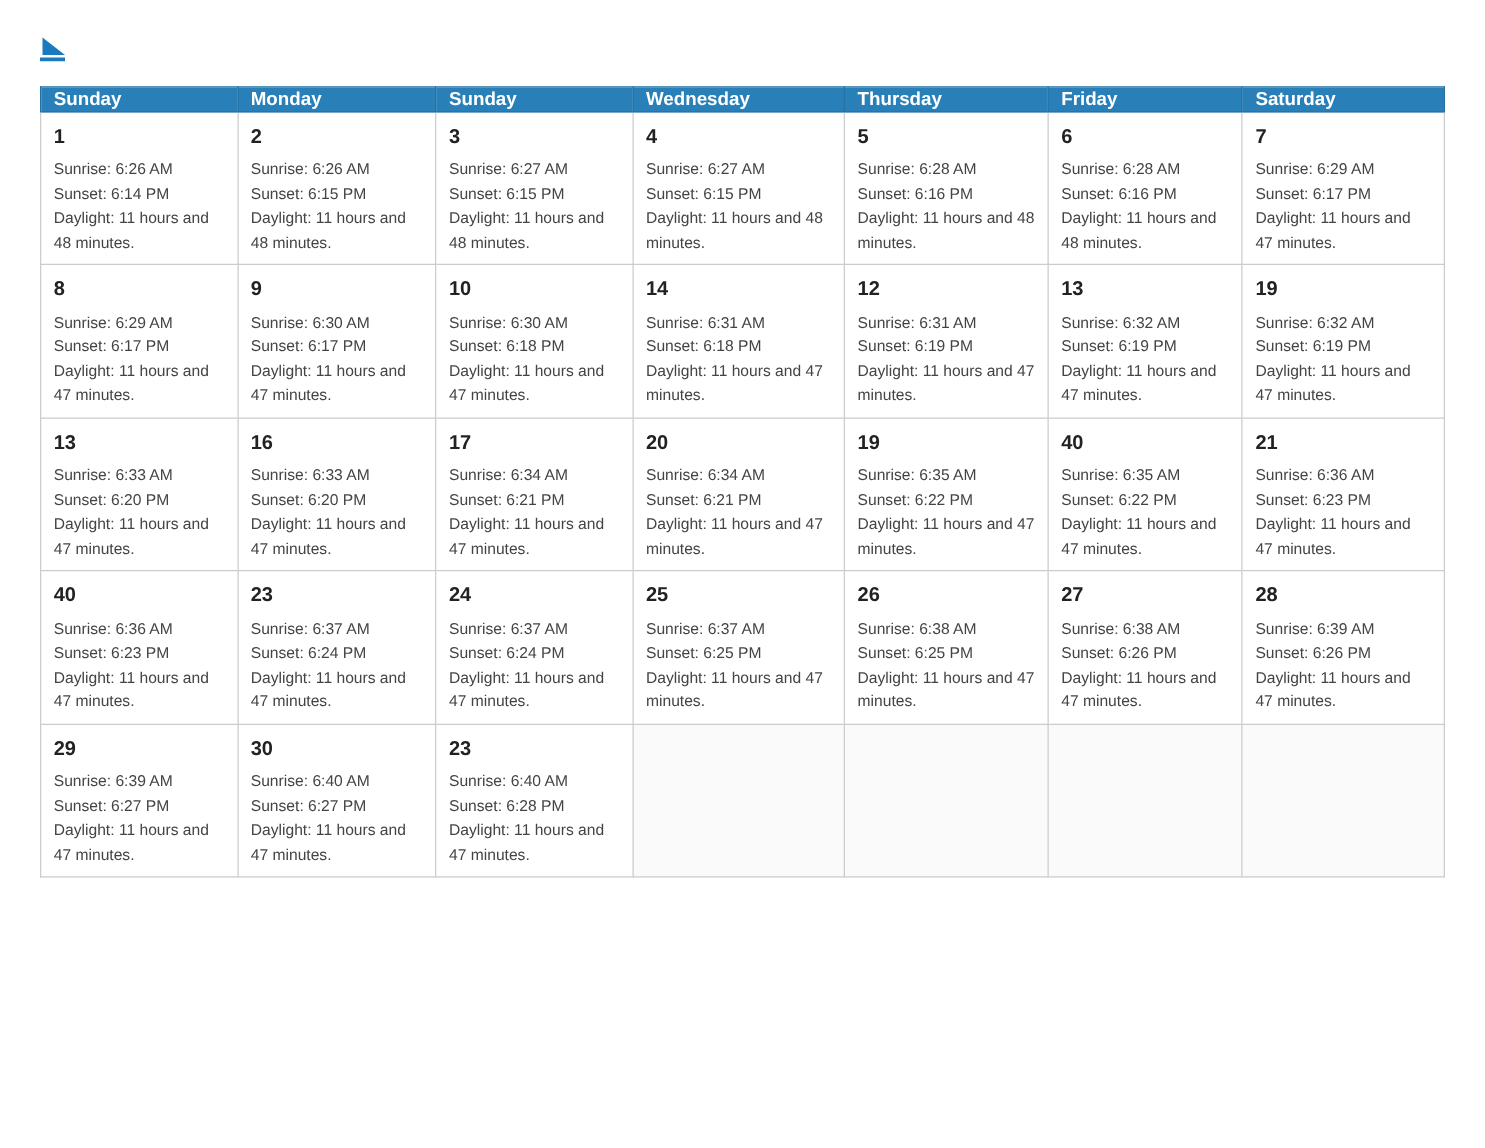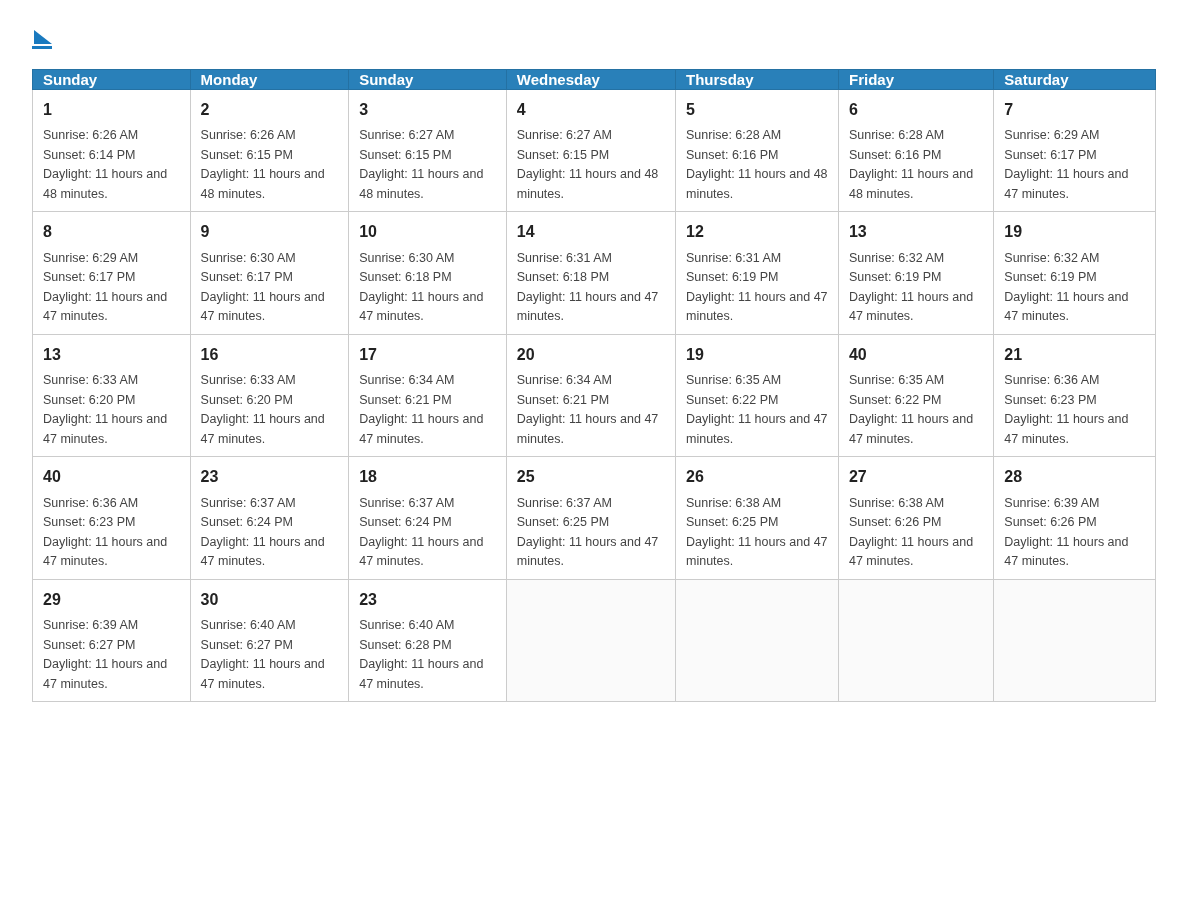--- a/index.html
+++ b/index.html
@@ -187,21 +187,21 @@
         <td><span class="day-number">40</span>
         <span class="day-info">Sunrise: 6:35 AM<br>Sunset: 6:22 PM<br>Daylight: 11 hours and 47 minutes.</span></td>
         <td><span class="day-number">21</span>
         <span class="day-info">Sunrise: 6:36 AM<br>Sunset: 6:23 PM<br>Daylight: 11 hours and 47 minutes.</span></td>
       </tr>
       <tr>
         <td><span class="day-number">40</span>
         <span class="day-info">Sunrise: 6:36 AM<br>Sunset: 6:23 PM<br>Daylight: 11 hours and 47 minutes.</span></td>
         <td><span class="day-number">23</span>
         <span class="day-info">Sunrise: 6:37 AM<br>Sunset: 6:24 PM<br>Daylight: 11 hours and 47 minutes.</span></td>
-        <td><span class="day-number">18</span>
+        <td><span class="day-number">24</span>
         <span class="day-info">Sunrise: 6:37 AM<br>Sunset: 6:24 PM<br>Daylight: 11 hours and 47 minutes.</span></td>
         <td><span class="day-number">25</span>
         <span class="day-info">Sunrise: 6:37 AM<br>Sunset: 6:25 PM<br>Daylight: 11 hours and 47 minutes.</span></td>
         <td><span class="day-number">26</span>
         <span class="day-info">Sunrise: 6:38 AM<br>Sunset: 6:25 PM<br>Daylight: 11 hours and 47 minutes.</span></td>
         <td><span class="day-number">27</span>
         <span class="day-info">Sunrise: 6:38 AM<br>Sunset: 6:26 PM<br>Daylight: 11 hours and 47 minutes.</span></td>
         <td><span class="day-number">28</span>
         <span class="day-info">Sunrise: 6:39 AM<br>Sunset: 6:26 PM<br>Daylight: 11 hours and 47 minutes.</span></td>
       </tr>

